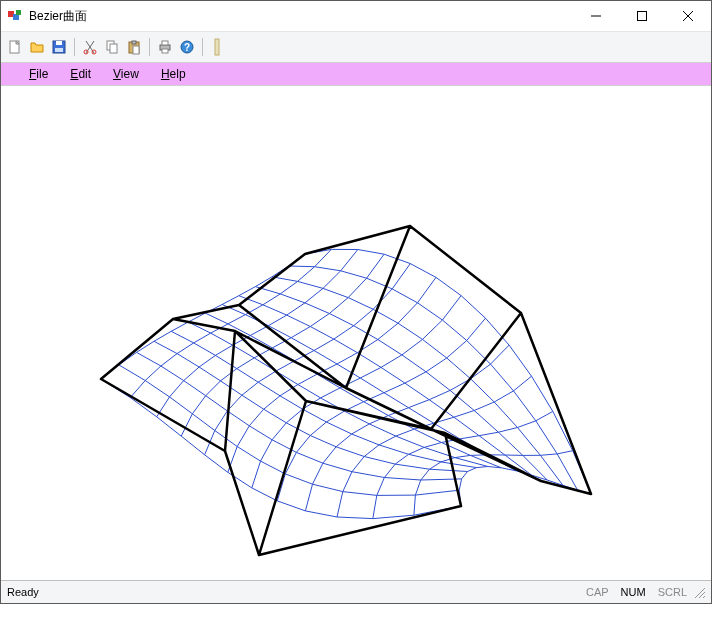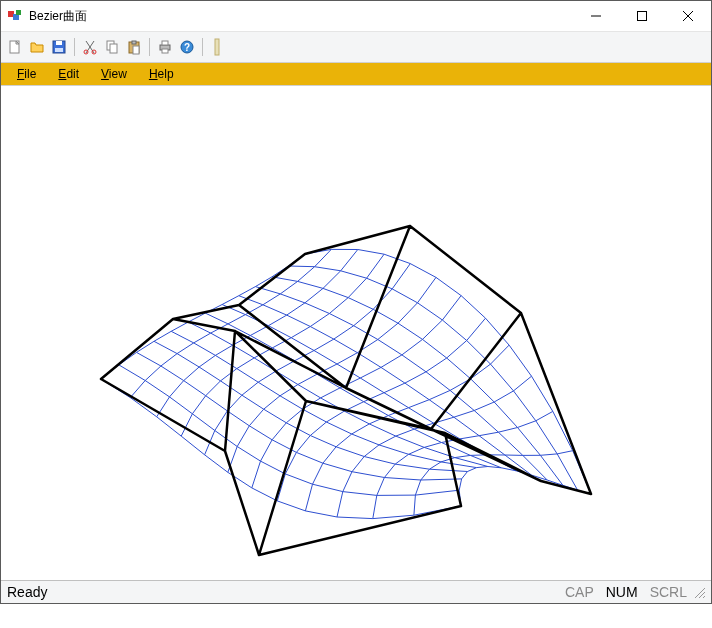--- a/index.html
+++ b/index.html
@@ -5,25 +5,25 @@
   html,body{margin:0;padding:0;font-family:"Segoe UI",Tahoma,sans-serif;font-size:12px;color:#000;background:#fff}
   .window{width:712px;height:604px;border:1px solid #5a5a5a;box-sizing:border-box;display:flex;flex-direction:column;position:relative;background:#fff}
   .titlebar{height:30px;display:flex;align-items:center;padding:0 0 0 6px;background:#fff;border-bottom:1px solid #e5e5e5}
   .titlebar .app-icon{width:16px;height:16px;margin-right:6px;display:flex;align-items:center;justify-content:center}
   .titlebar .title{flex:0 0 auto;font-size:12px}
   .titlebar .spacer{flex:1}
   .win-btn{width:46px;height:30px;display:flex;align-items:center;justify-content:center;}
   .toolbar{height:26px;display:flex;align-items:center;padding:2px 4px;gap:2px;background:#f4f5f6;border-bottom:1px solid #d0d0d0}
   .tbtn{width:20px;height:20px;display:flex;align-items:center;justify-content:center;border-radius:2px}
   .tsep{width:1px;height:18px;background:#c0c0c0;margin:0 3px}
-  .menubar{height:22px;display:flex;align-items:center;padding:0 12px;gap:14px;background:#eab308;border-bottom:1px solid #d0d0d0}
+  .menubar{height:22px;display:flex;align-items:center;padding:0 24px;gap:14px;background:#f0abfc;border-bottom:1px solid #d0d0d0}
   .menu-item{font-size:12px;padding:2px 4px}
   .menu-item span.ul{text-decoration:underline}
   .client{flex:1;position:relative;background:#fff;overflow:hidden}
-  .statusbar{height:22px;border-top:1px solid #c0c0c0;background:#f4f5f6;display:flex;align-items:center;font-size:14px;padding:0 6px}
+  .statusbar{height:22px;border-top:1px solid #c0c0c0;background:#f4f5f6;display:flex;align-items:center;font-size:11px;padding:0 6px}
   .statusbar .left{flex:1}
   .statusbar .ind{margin-left:12px;color:#888}
   .statusbar .ind.active{color:#000}
   .grip{margin-left:6px;color:#888}
   svg{display:block}
 </style>
 </head>
 <body>
 
 <div class="window">

